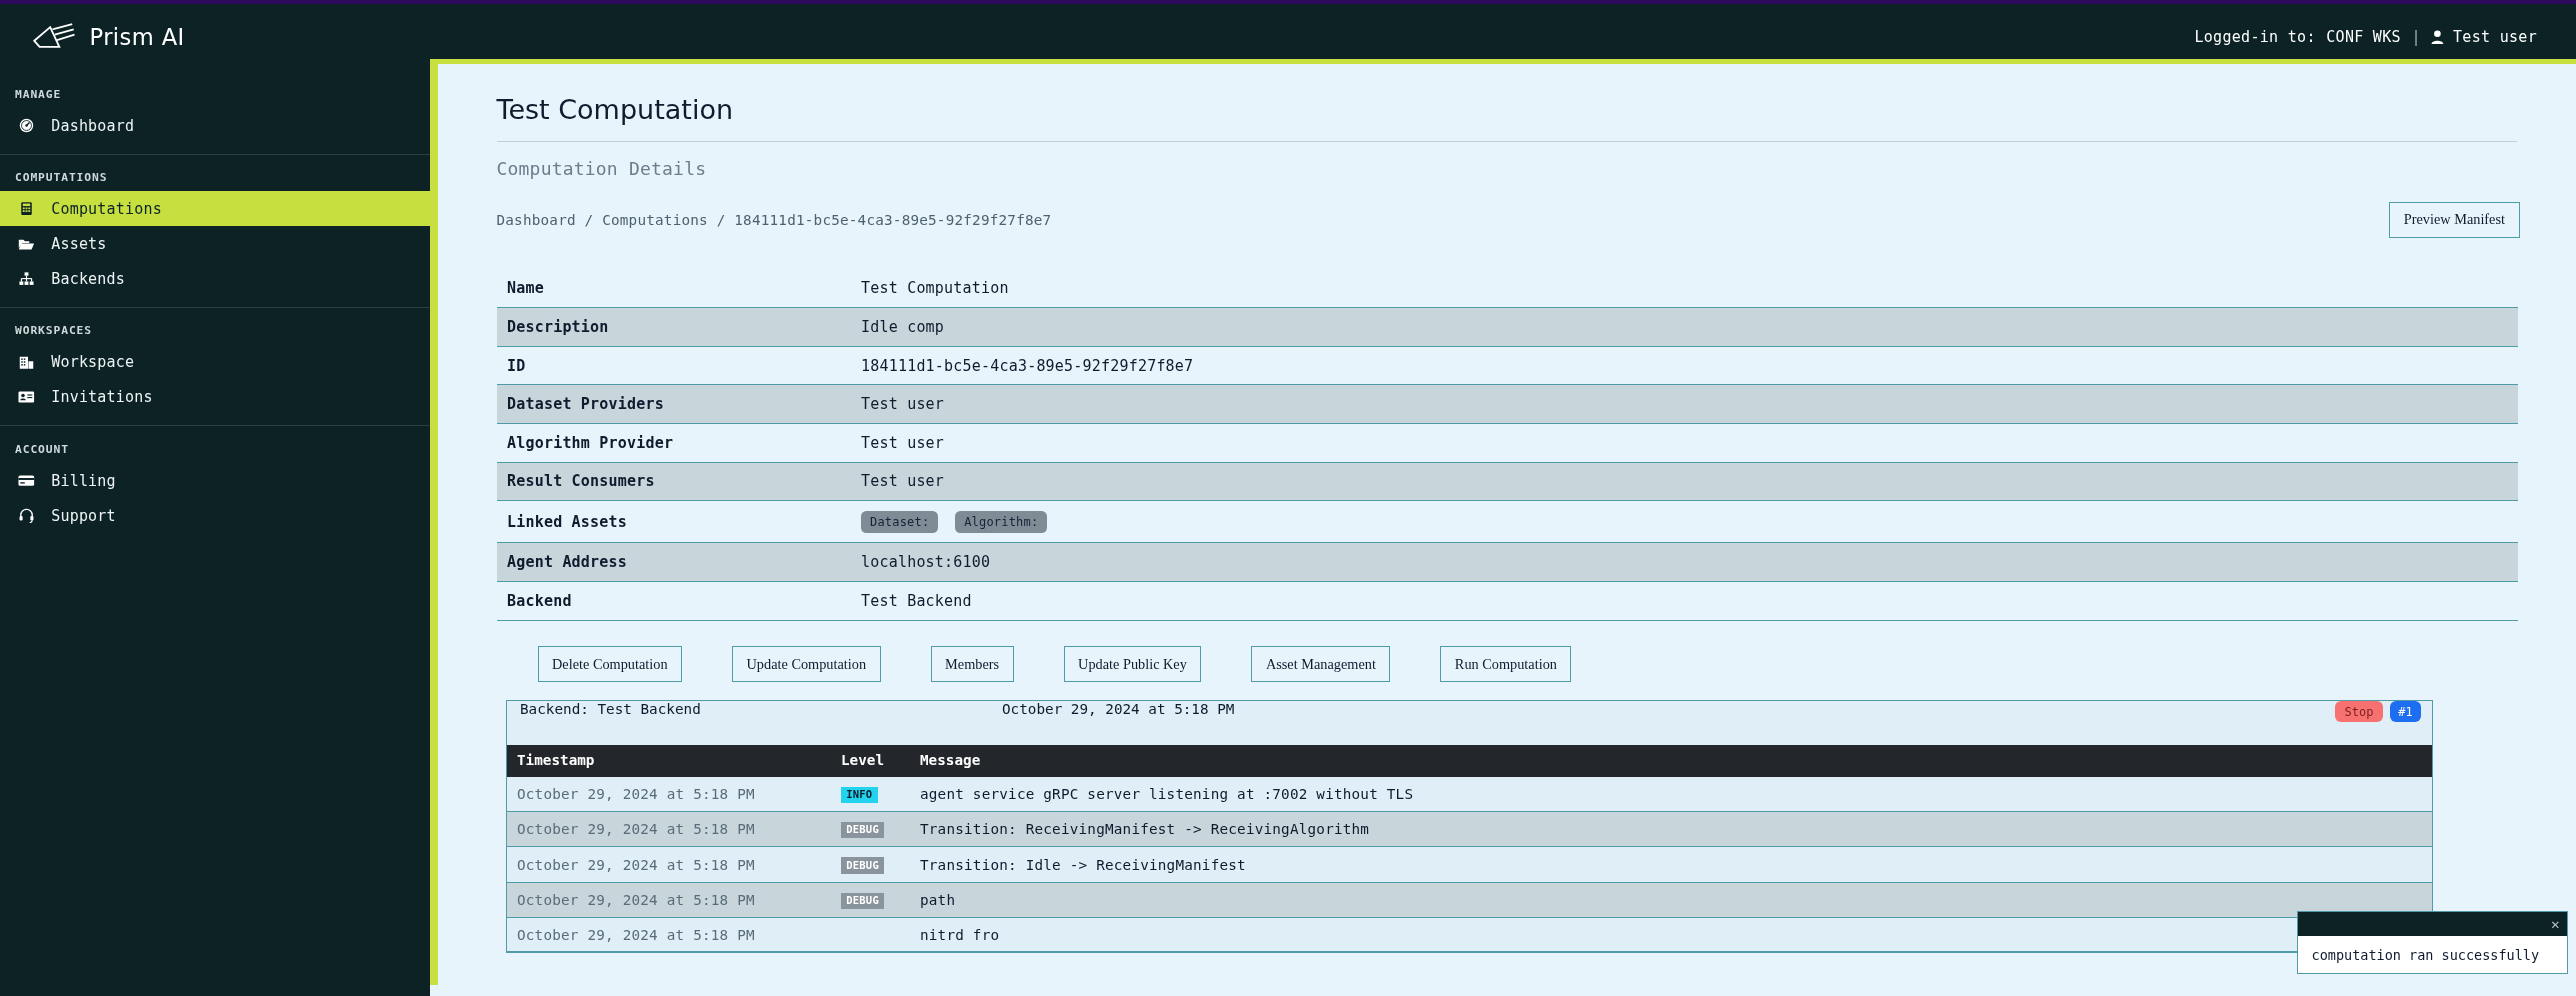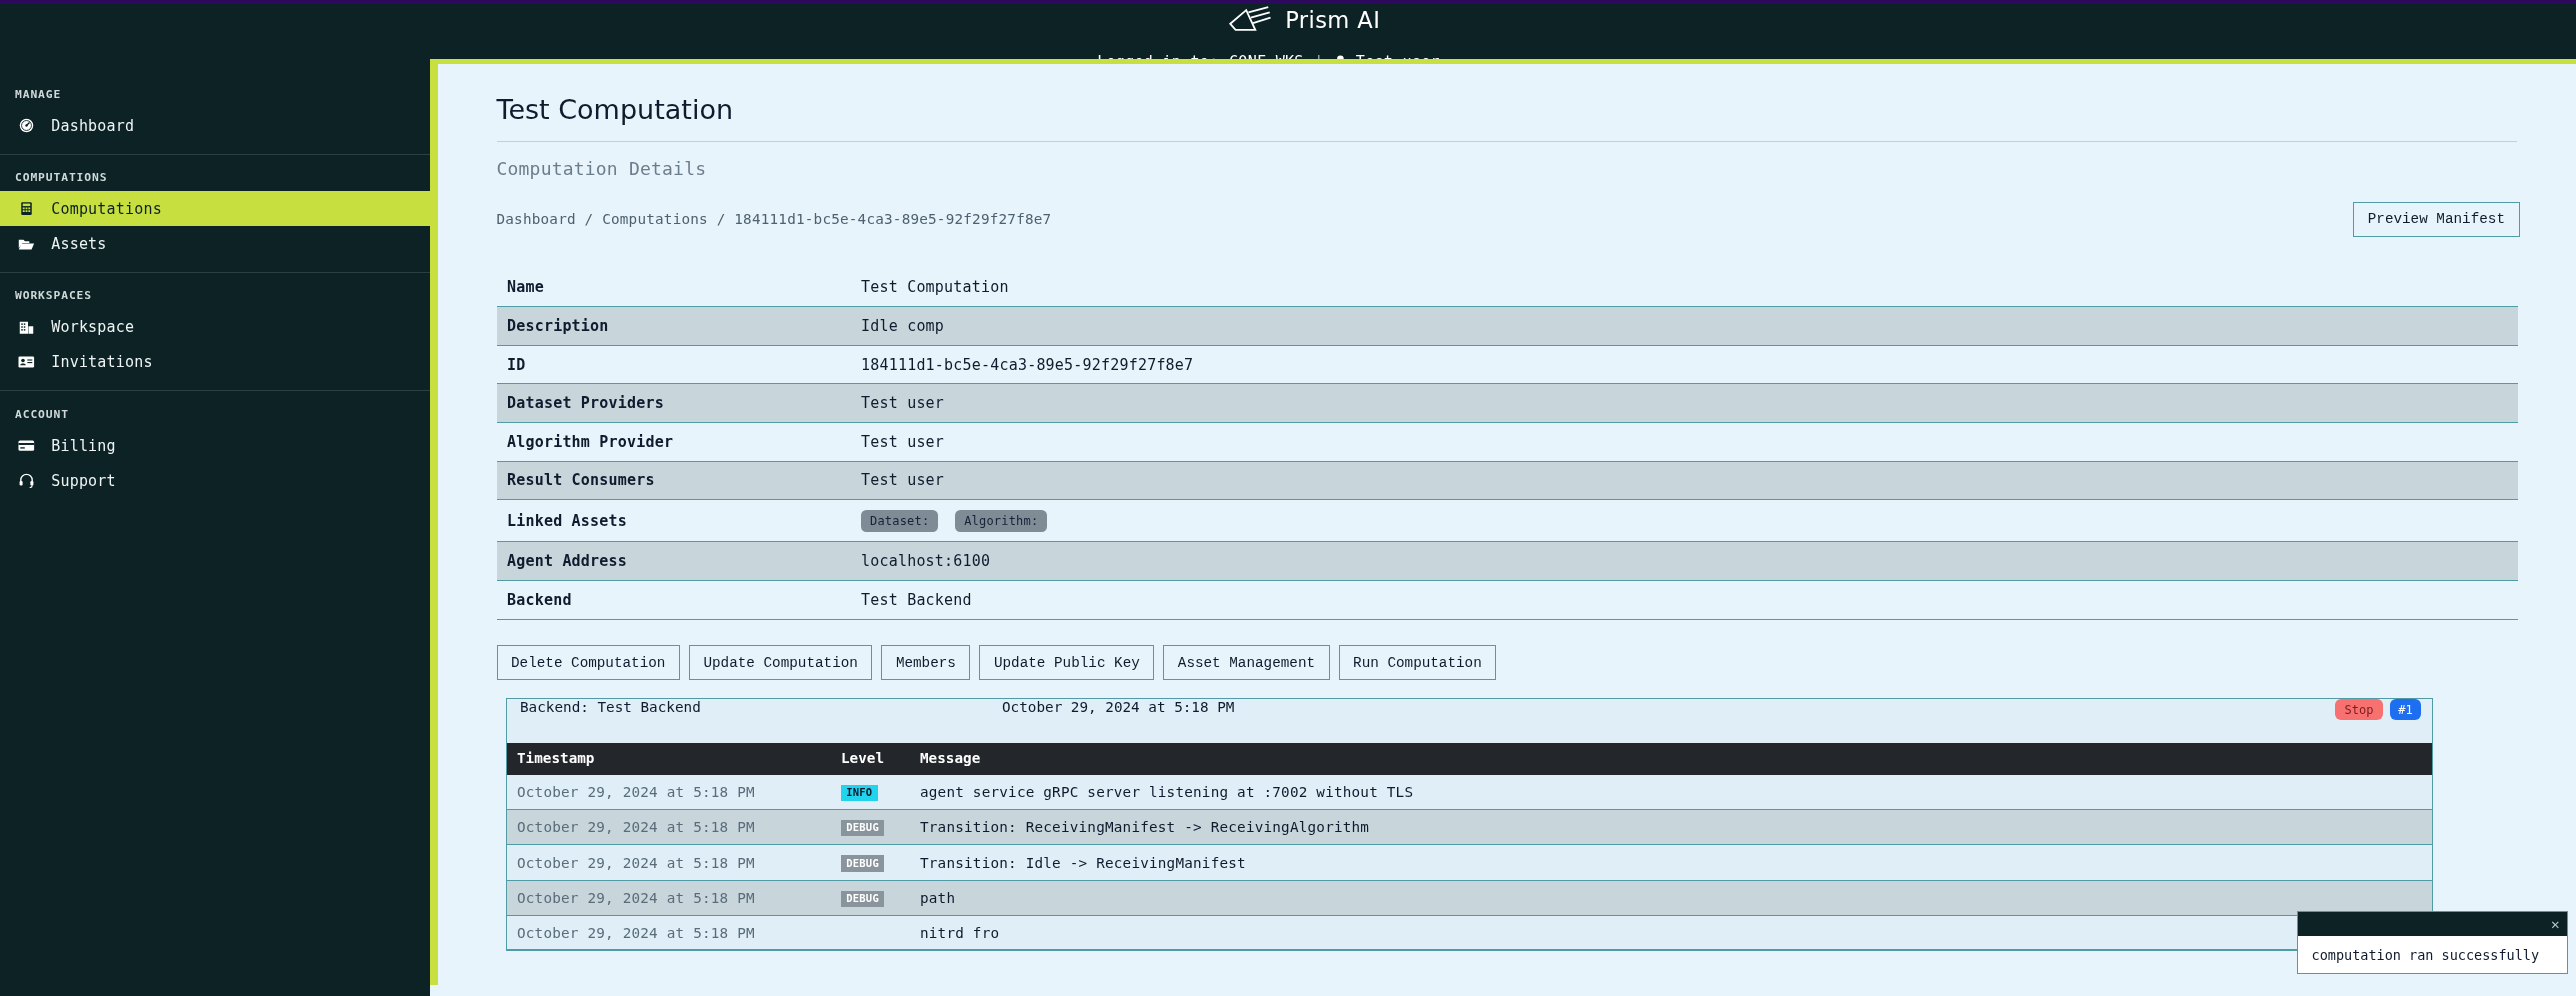--- a/index.html
+++ b/index.html
@@ -13,21 +13,21 @@
   
   .purple-strip {
     position: absolute; top: 0; left: 0; width: 2576px; height: 3.8px;
     background: #2d0a5e;
   }
 
   
   .header {
     position: absolute; top: 3.8px; left: 0; width: 2576px; height: 67px;
     background: #0c2225;
-    display: flex; align-items: center; justify-content: space-between; flex-direction: column;
+    display: flex; align-items: center; justify-content: space-between;
   }
   .brand { display: flex; align-items: center; gap: 13.5px; padding-left: 32px; }
   .brand-logo { width: 44px; height: 32px; display: block; }
   .brand-name {
     color: #ffffff; font-size: 22.6px; letter-spacing: 0.4px;
     font-family: "DejaVu Sans", "Liberation Sans", sans-serif;
   }
   .header-right {
     display: flex; align-items: center; gap: 10.5px; padding-right: 39px;
     color: #ffffff; font-size: 15px; letter-spacing: 0.3px;
@@ -75,22 +75,23 @@
     font-size: 18px; color: #6c7d8c; padding: 16.6px 0 0 59px; letter-spacing: 0.2px;
   }
   .crumb-row {
     display: flex; align-items: center; justify-content: space-between;
     padding: 22.6px 56px 0 59px;
   }
   .crumb { font-size: 14.3px; color: #4d6170; letter-spacing: 0.2px; }
   .btn {
     border: 0.8px solid #4f9ba6; background: #e8f4fb; color: #101b2e;
     font-size: 14.3px; padding: 8.3px 13.5px; cursor: pointer;
-    font-family: Liberation Mono, monospace;
+    font-family: Liberation Serif, serif;
     white-space: nowrap;
+    margin-left: 41px;
   }
 
   
   .detail-table {
     margin: 32px 59px 0 59px; width: 2021px; border-collapse: collapse;
   }
   .detail-table td {
     font-size: 15px; color: #101b2e; padding: 9.8px 0 9.8px 10.5px;
     border-bottom: 0.8px solid #4f9ba6; letter-spacing: 0.2px;
   }
@@ -248,20 +249,35 @@
     <span>Computations</span>
   </div>
   <div class="side-item">
     <span class="ic">
       <svg width="16.6" height="13.5" viewBox="0 0 22 18">
           <path d="M1 15V3.5h6.2l2 2.2H15V8H5.8L1 15z" fill="#fff"></path>
           <path d="M4.4 8.6h17L18 16.5H1z" fill="#fff"></path>
         </svg>
     </span>
     <span>Assets</span>
+  </div>
+  <div class="side-item">
+    <span class="ic">
+      <svg width="15" height="13.5" viewBox="0 0 20 18">
+          <rect x="7.4" y="0.5" width="5.2" height="4.4" fill="#fff"></rect>
+          <rect x="0.6" y="12.6" width="5.2" height="4.6" fill="#fff"></rect>
+          <rect x="7.4" y="12.6" width="5.2" height="4.6" fill="#fff"></rect>
+          <rect x="14.2" y="12.6" width="5.2" height="4.6" fill="#fff"></rect>
+          <line x1="10" y1="5" x2="10" y2="12.6" stroke="#fff" stroke-width="1.5"></line>
+          <line x1="3.2" y1="8.8" x2="16.8" y2="8.8" stroke="#fff" stroke-width="1.5"></line>
+          <line x1="3.2" y1="8.8" x2="3.2" y2="12.6" stroke="#fff" stroke-width="1.5"></line>
+          <line x1="16.8" y1="8.8" x2="16.8" y2="12.6" stroke="#fff" stroke-width="1.5"></line>
+        </svg>
+    </span>
+    <span>Backends</span>
   </div>
   <div class="side-div"></div>
 
   <div class="side-sec-label">WORKSPACES</div>
   <div class="side-item">
     <span class="ic">
       <svg width="15" height="13.5" viewBox="0 0 20 18">
           <rect x="1" y="1" width="11" height="16" fill="#fff"></rect>
           <rect x="12.6" y="7" width="6.4" height="10" fill="#fff"></rect>
           <rect x="3" y="3.2" width="2" height="2" fill="#0c2225"></rect>

